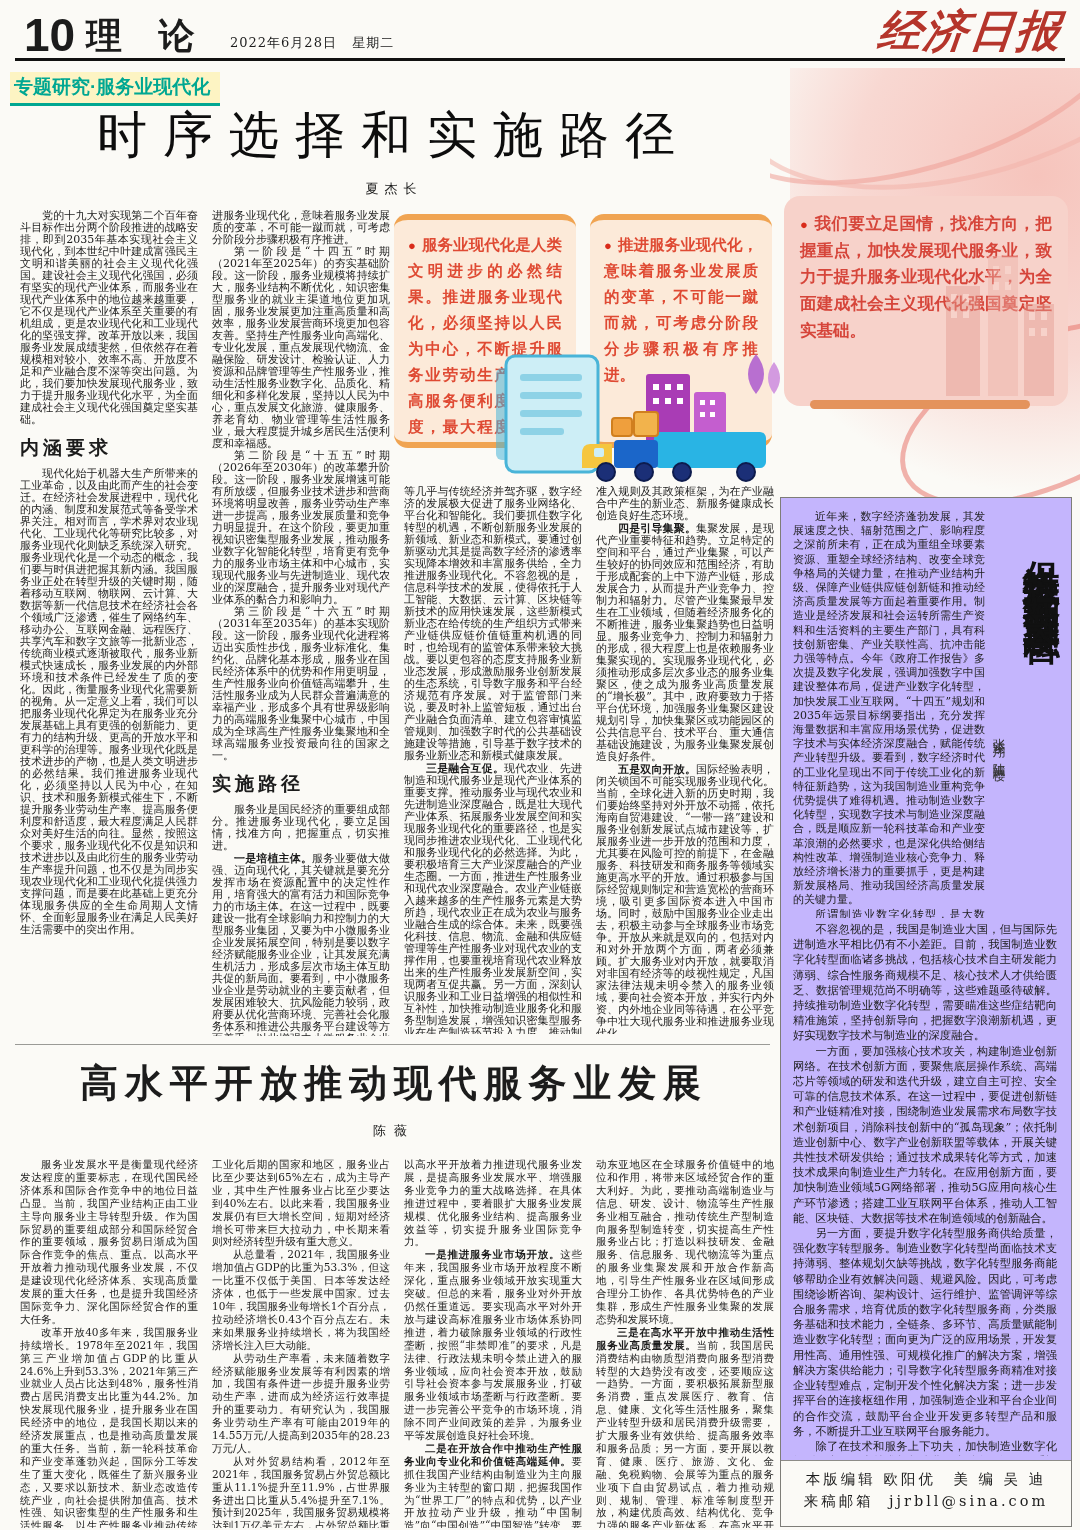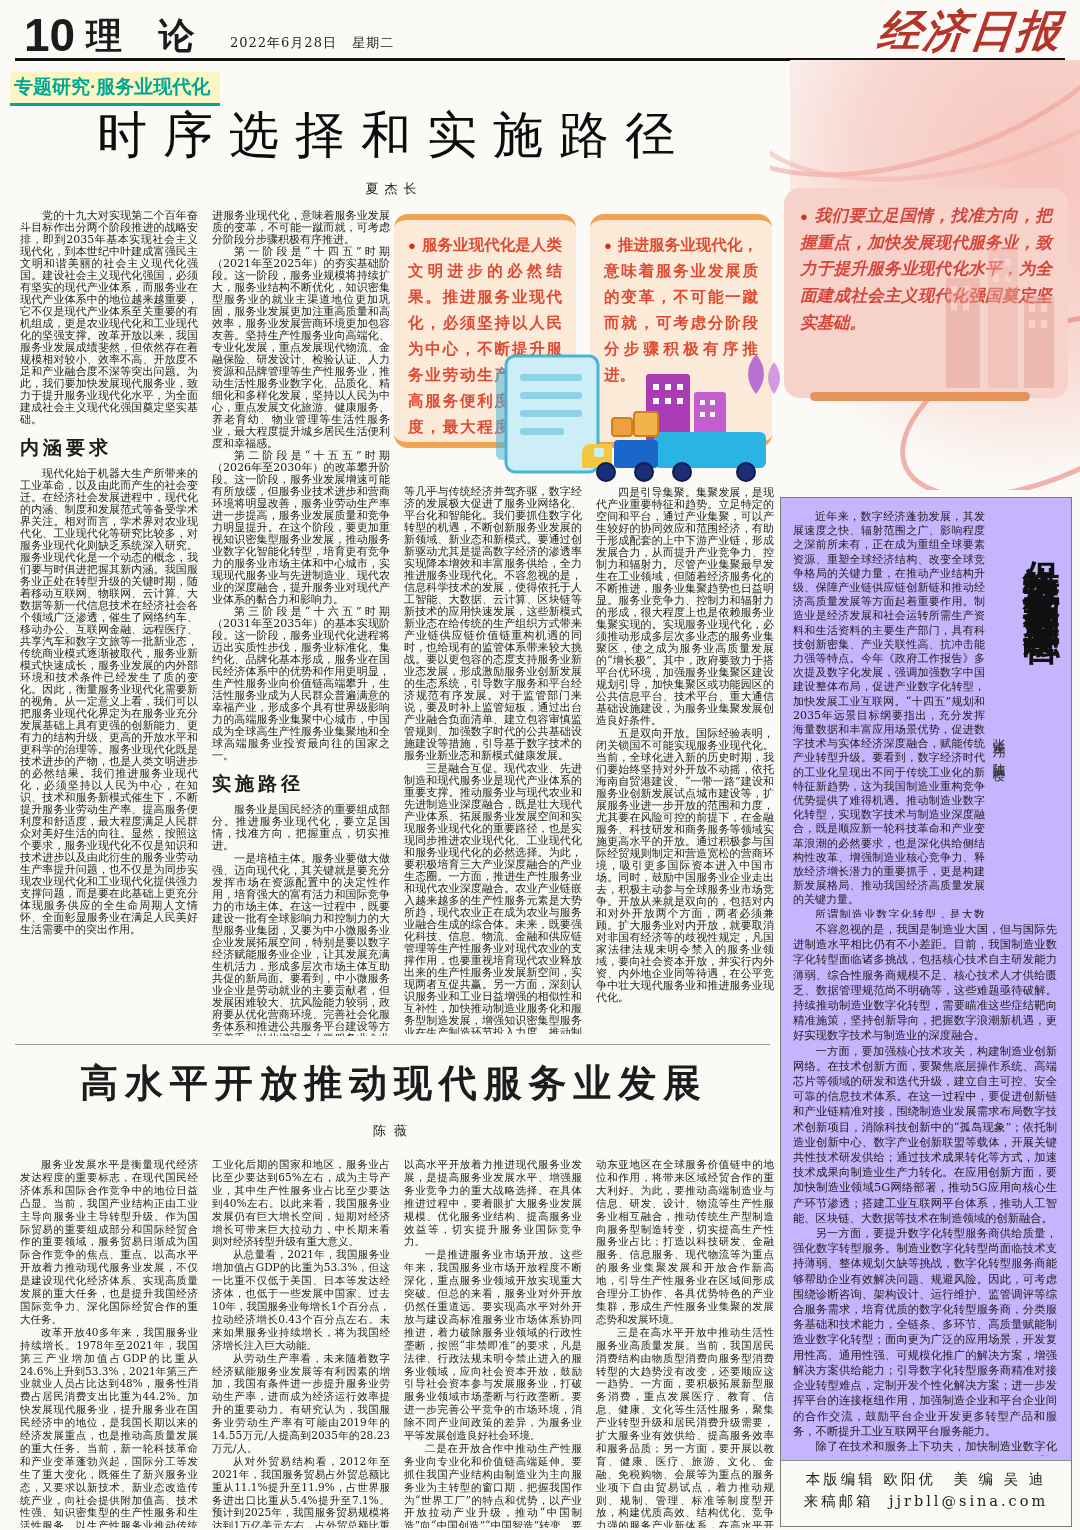--- a/index.html
+++ b/index.html
@@ -25,36 +25,36 @@
   #main-byline{position:absolute;left:20px;top:180px;width:748px;text-align:center;
        font-size:13px;letter-spacing:6px;}
   
   .col{position:absolute;width:178px;overflow:hidden;text-align:justify;}
   .m-col{top:210px;height:826px;}
   .m-col-low{top:486px;height:548px;}
   .b-col{top:1158px;height:370px;}
   .c1{left:20px}.c2{left:212px}.c3{left:404px}.c4{left:596px}
   .bp{font-size:11px;line-height:12px;margin:0;text-indent:2em;}
   .bp.cont{text-indent:0;}
-  .lead{font-family:"Liberation Sans",sans-serif;font-weight:normal;}
+  .lead{font-family:"Liberation Sans",sans-serif;font-weight:bold;}
   .colhead{font-size:19px;font-weight:900;margin:9px 0 7px;
        letter-spacing:4px;font-family:"DejaVu Serif",serif;text-indent:0;}
   .b-col .bp{font-size:10.5px;line-height:12.9px;}
   
   #callouts{position:absolute;left:394px;top:214px;width:386px;height:268px;}
   .callout{position:absolute;top:0;width:154px;height:198px;background:#fcead9;
        border-radius:14px;border-top:6px solid #f0a452;border-bottom:6px solid #f0a452;
        padding:12px 14px;color:#df4a33;font-weight:bold;font-size:15.5px;line-height:1.68;
        font-family:"Liberation Sans",sans-serif;text-align:justify;overflow:hidden;}
   #callout-left{left:0;}
   #callout-right{left:196px;}
   .dot{color:#d92b1a;font-size:13px;margin-right:6px;}
   #callout-illustration{position:absolute;left:100px;top:138px;width:286px;height:132px;z-index:3;}
   
-  #deco{position:absolute;left:770px;top:60px;width:310px;height:430px;overflow:hidden;font-style:italic;}
+  #deco{position:absolute;left:770px;top:68px;width:310px;height:430px;overflow:hidden;}
   .blob{position:absolute;right:-40px;top:-30px;width:330px;height:460px;
        background:radial-gradient(circle at 75% 30%,#f6c4bc 0%,#f8d8d2 45%,#fbfaf6 78%);}
   .ribbon{position:absolute;border-radius:50%;border:5px solid #ef9f96;opacity:.55;}
   .r1{width:420px;height:180px;left:-60px;top:-90px;transform:rotate(-18deg);}
   .r2{width:460px;height:220px;left:-40px;top:-120px;transform:rotate(-15deg);border-color:#f3b3a9;}
   .r3{width:300px;height:140px;right:-120px;bottom:10px;transform:rotate(-24deg);border-color:#e8766e;}
   #quote-box{position:absolute;left:14px;top:128px;width:252px;height:182px;
        background:#f7d2ca;border-radius:16px;padding:14px 16px;color:#d6453a;
        font-weight:bold;font-size:16.5px;line-height:1.62;font-family:"Liberation Sans",sans-serif;
        text-align:justify;}
@@ -194,20 +194,21 @@
     <p class="bp">第三阶段是“十六五”时期（2031年至2035年）的基本实现阶段。这一阶段，服务业现代化进程将迈出实质性步伐，服务业标准化、集约化、品牌化基本形成，服务业在国民经济体系中的优势和作用更明显，生产性服务业向价值链高端攀升，生活性服务业成为人民群众普遍满意的幸福产业，形成多个具有世界级影响力的高端服务业集聚中心城市，中国成为全球高生产性服务业集聚地和全球高端服务业投资最向往的国家之一。</p>
     <h3 class="colhead">实施路径</h3>
     <p class="bp">服务业是国民经济的重要组成部分。推进服务业现代化，要立足国情，找准方向，把握重点，切实推进。</p>
     <p class="bp"><b class="lead">一是培植主体。</b>服务业要做大做强、迈向现代化，其关键就是要充分发挥市场在资源配置中的决定性作用，培育强大的富有活力和国际竞争力的市场主体。在这一过程中，既要建设一批有全球影响力和控制力的大型服务业集团，又要为中小微服务业企业发展拓展空间，特别是要以数字经济赋能服务业企业，让其发展充满生机活力，形成多层次市场主体互助共促的新局面。要看到，中小微服务业企业是劳动就业的主要贡献者，但发展困难较大、抗风险能力较弱，政府要从优化营商环境、完善社会化服务体系和推进公共服务平台建设等方面着手，以此增强中小微服务业企业的供需匹配能力和市场竞争力。</p>
   </div>
 <div class="col m-col-low c3" id="m-col3">
     <p class="bp cont">等几乎与传统经济并驾齐驱，数字经济的发展极大促进了服务业网络化、平台化和智能化。我们要抓住数字化转型的机遇，不断创新服务业发展的新领域、新业态和新模式。要通过创新驱动尤其是提高数字经济的渗透率实现降本增效和丰富服务供给，全力推进服务业现代化。不容忽视的是，信息科学技术的发展，使得依托于人工智能、大数据、云计算、区块链等新技术的应用快速发展，这些新模式新业态在给传统的生产组织方式带来产业链供应链价值链重构机遇的同时，也给现有的监管体系带来较大挑战。要以更包容的态度支持服务业新业态发展，形成激励服务业创新发展的生态系统，引导数字服务和平台经济规范有序发展。对于监管部门来说，要及时补上监管短板，通过出台产业融合负面清单、建立包容审慎监管规则、加强数字时代的公共基础设施建设等措施，引导基于数字技术的服务业新业态和新模式健康发展。</p>
     <p class="bp"><b class="lead">三是融合互促。</b>现代农业、先进制造和现代服务业是现代产业体系的重要支撑。推动服务业与现代农业和先进制造业深度融合，既是壮大现代产业体系、拓展服务业发展空间和实现服务业现代化的重要路径，也是实现同步推进农业现代化、工业现代化和服务业现代化的必然选择。为此，要积极培育三大产业深度融合的产业生态圈。一方面，推进生产性服务业和现代农业深度融合。农业产业链嵌入越来越多的生产性服务元素是大势所趋，现代农业正在成为农业与服务业融合生成的综合体。未来，既要强化科技、信息、物流、金融和供应链管理等生产性服务业对现代农业的支撑作用，也要重视培育现代农业释放出来的生产性服务业发展新空间，实现两者互促共赢。另一方面，深刻认识服务业和工业日益增强的相似性和互补性，加快推动制造业服务化和服务型制造发展，增强知识密集型服务业在生产制造环节投入力度，推动制造业深刻变革。与此同时，还要明确产业融合所衍生的交叉行业的市场</p>
   </div>
 <div class="col m-col-low c4" id="m-col4">
+    <p class="bp cont">准入规则及其政策框架，为在产业融合中产生的新业态、新服务健康成长创造良好生态环境。</p>
     <p class="bp"><b class="lead">四是引导集聚。</b>集聚发展，是现代产业重要特征和趋势。立足特定的空间和平台，通过产业集聚，可以产生较好的协同效应和范围经济，有助于形成配套的上中下游产业链，形成发展合力，从而提升产业竞争力、控制力和辐射力。尽管产业集聚最早发生在工业领域，但随着经济服务化的不断推进，服务业集聚趋势也日益明显。服务业竞争力、控制力和辐射力的形成，很大程度上也是依赖服务业集聚实现的。实现服务业现代化，必须推动形成多层次多业态的服务业集聚区，使之成为服务业高质量发展的“增长极”。其中，政府要致力于搭平台优环境，加强服务业集聚区建设规划引导，加快集聚区或功能园区的公共信息平台、技术平台、重大通信基础设施建设，为服务业集聚发展创造良好条件。</p>
     <p class="bp"><b class="lead">五是双向开放。</b>国际经验表明，闭关锁国不可能实现服务业现代化。当前，全球化进入新的历史时期，我们要始终坚持对外开放不动摇，依托海南自贸港建设、“一带一路”建设和服务业创新发展试点城市建设等，扩展服务业进一步开放的范围和力度，尤其要在风险可控的前提下，在金融服务、科技研发和商务服务等领域实施更高水平的开放。通过积极参与国际经贸规则制定和营造宽松的营商环境，吸引更多国际资本进入中国市场。同时，鼓励中国服务业企业走出去，积极主动参与全球服务业市场竞争。开放从来就是双向的，包括对内和对外开放两个方面，两者必须兼顾。扩大服务业对内开放，就要取消对非国有经济等的歧视性规定，凡国家法律法规未明令禁入的服务业领域，要向社会资本开放，并实行内外资、内外地企业同等待遇，在公平竞争中壮大现代服务业和推进服务业现代化。</p>
   </div>
 
 <div id="bottom-rule"></div>
 <h2 id="bottom-title" style="margin:0;">高水平开放推动现代服务业发展</h2>
 <div id="bottom-byline">陈薇</div>
 <div class="col b-col c1">
     <p class="bp">服务业发展水平是衡量现代经济发达程度的重要标志，在现代国民经济体系和国际合作竞争中的地位日益凸显。当前，我国产业结构正由工业主导向服务业主导转型升级。作为国际贸易的重要组成部分和国际经贸合作的重要领域，服务贸易日渐成为国际合作竞争的焦点、重点。以高水平开放着力推动现代服务业发展，不仅是建设现代化经济体系、实现高质量发展的重大任务，也是提升我国经济国际竞争力、深化国际经贸合作的重大任务。</p>
     <p class="bp">改革开放40多年来，我国服务业持续增长。1978年至2021年，我国第三产业增加值占GDP的比重从24.6%上升到53.3%，2021年第三产业就业人员占比达到48%，服务性消费占居民消费支出比重为44.2%。加快发展现代服务业，提升服务业在国民经济中的地位，是我国长期以来的经济发展重点，也是推动高质量发展的重大任务。当前，新一轮科技革命和产业变革蓬勃兴起，国际分工等发生了重大变化，既催生了新兴服务业态，又要求以新技术、新业态改造传统产业，向社会提供附加值高、技术性强、知识密集型的生产性服务和生活性服务。以生产性服务业推动传统农业、工业转型升级，以高质量生活性服务供给满足人民日益增长的美好生活需要，是现代产业发展的需求所在、动力所在。</p>

